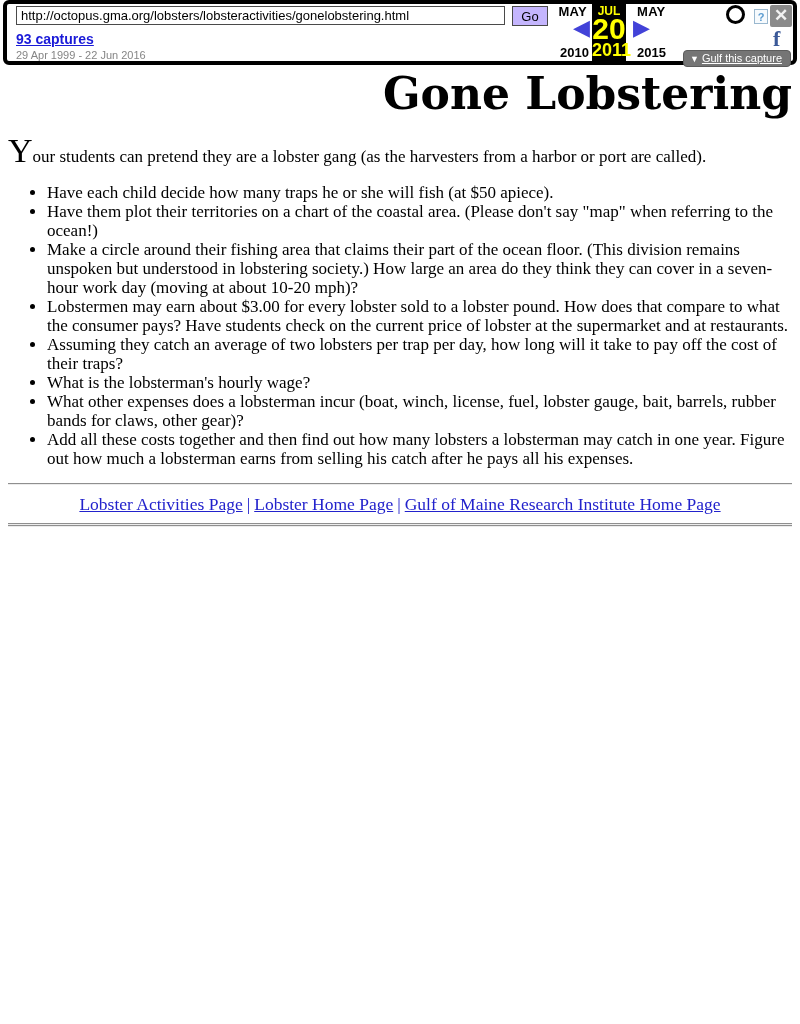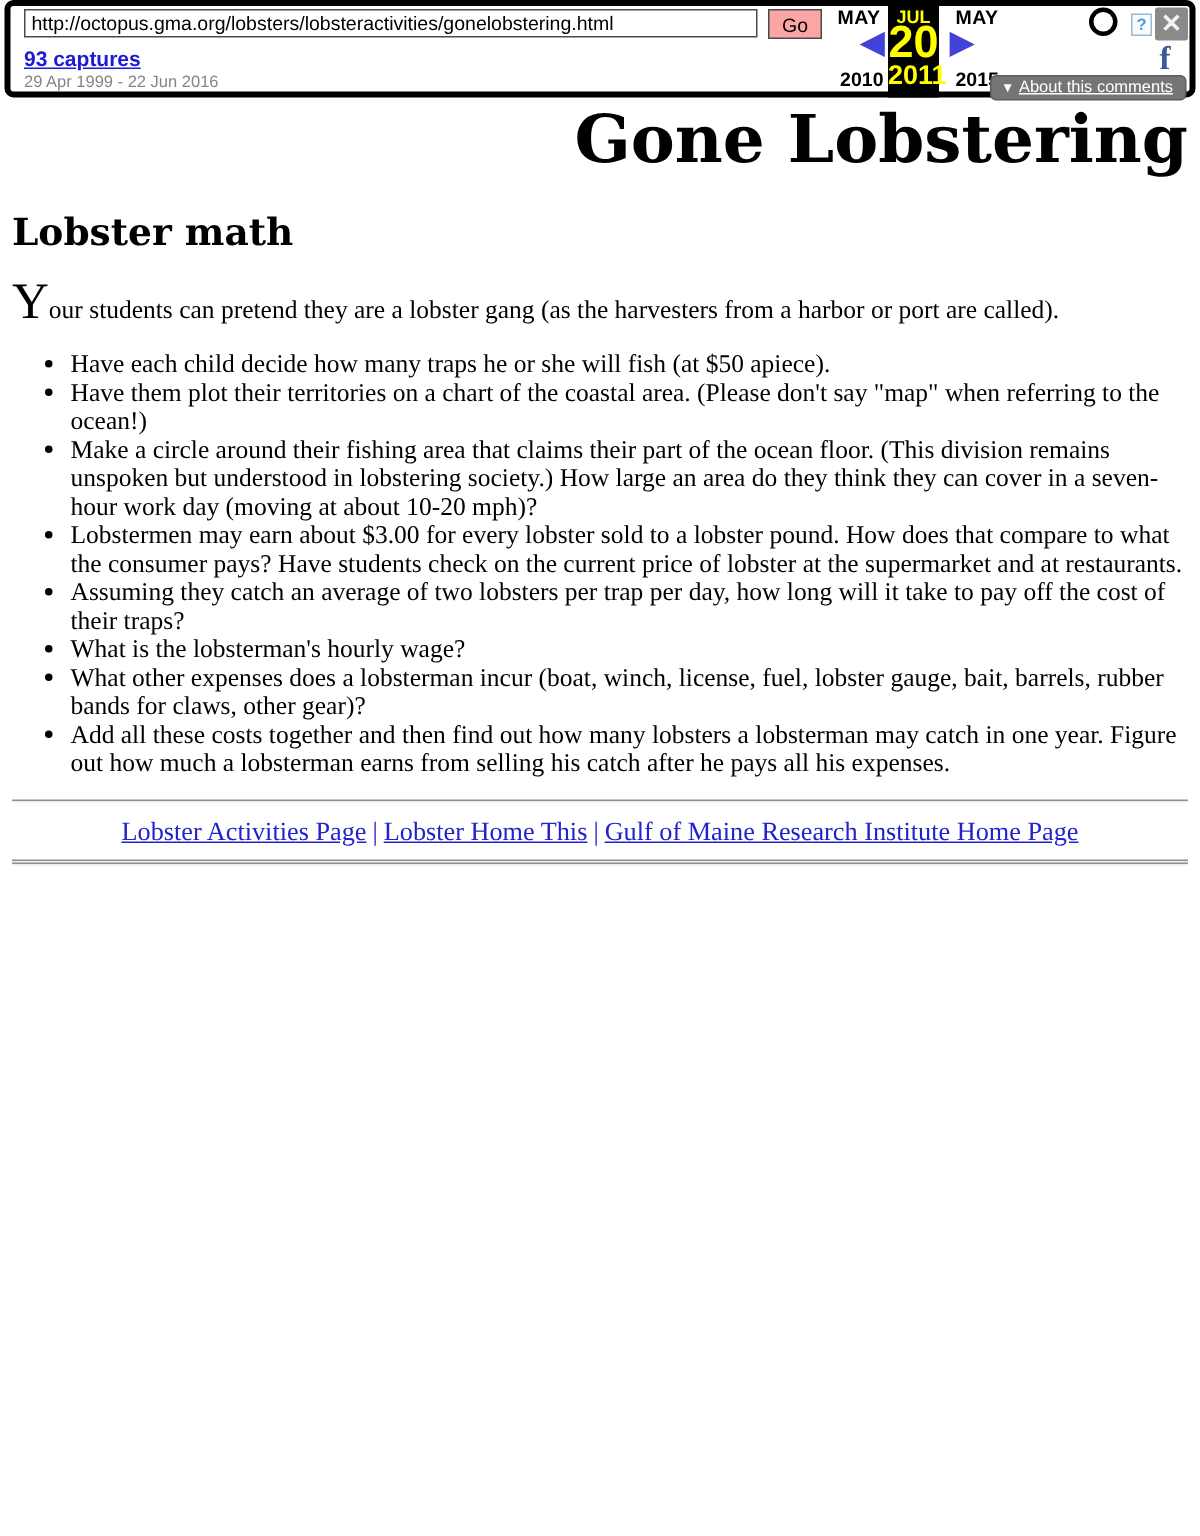--- a/index.html
+++ b/index.html
@@ -26,21 +26,21 @@
     position: absolute; left: 9px; top: 2px;
     width: 489px; height: 19px;
     border: 1px solid #4a4a4a;
     font-family: "Liberation Sans", sans-serif;
     font-size: 13px; padding: 0 4px; color: #000;
     background: #fff;
   }
   .wb-go {
     position: absolute; left: 505px; top: 2px;
     width: 36px; height: 20px;
-    border: 1px solid #4a4a4a; background: #fca5a5;
+    border: 1px solid #4a4a4a; background: #c4b5fd;
     font-family: "Liberation Sans", sans-serif;
     font-size: 13px; color: #000; padding: 0;
     cursor: pointer;
   }
   .wb-captures {
     position: absolute; left: 9px; top: 27px;
     font-size: 14px; font-weight: bold;
     color: #1a1ad8; text-decoration: underline;
   }
   .wb-range {
@@ -189,45 +189,44 @@
     <a class="wb-arrow" href="#">▶</a>
     <a class="wb-year" href="#">2015</a>
   </div>
 
   <div class="wb-circle"></div>
   <div class="wb-help">?</div>
   <div class="wb-close">✕</div>
   <a class="wb-fb" href="#">f</a>
 
   <button class="wb-about">
-    <span class="arr">▼</span><span class="lbl">About this comments</span>
+    <span class="arr">▼</span><span class="lbl">Gulf this capture</span>
   </button>
 </div>
 
 <div id="content">
   <h1 class="page-title">Gone Lobstering</h1>
 
-  <h2 class="section-heading">Lobster math</h2>
 
   <p class="intro"><span class="initial-cap">Y</span><span>our students can pretend they are a lobster gang (as the harvesters from a harbor or port are called).</span></p>
 
   <ul class="activity-list">
     <li>Have each child decide how many traps he or she will fish (at $50 apiece).</li>
     <li>Have them plot their territories on a chart of the coastal area. (Please don't say "map" when referring to the ocean!)</li>
     <li>Make a circle around their fishing area that claims their part of the ocean floor. (This division remains unspoken but understood in lobstering society.) How large an area do they think they can cover in a seven-hour work day (moving at about 10-20 mph)?</li>
     <li>Lobstermen may earn about $3.00 for every lobster sold to a lobster pound. How does that compare to what the consumer pays? Have students check on the current price of lobster at the supermarket and at restaurants.</li>
     <li>Assuming they catch an average of two lobsters per trap per day, how long will it take to pay off the cost of their traps?</li>
     <li>What is the lobsterman's hourly wage?</li>
     <li>What other expenses does a lobsterman incur (boat, winch, license, fuel, lobster gauge, bait, barrels, rubber bands for claws, other gear)?</li>
     <li>Add all these costs together and then find out how many lobsters a lobsterman may catch in one year. Figure out how much a lobsterman earns from selling his catch after he pays all his expenses.</li>
   </ul>
 
   <hr class="rule">
 
   <div class="footer-links">
-    <a class="doc-link" href="#">Lobster Activities Page</a><span class="sep">|</span><a class="doc-link" href="#">Lobster Home This</a><span class="sep">|</span><a class="doc-link" href="#">Gulf of Maine Research Institute Home Page</a>
+    <a class="doc-link" href="#">Lobster Activities Page</a><span class="sep">|</span><a class="doc-link" href="#">Lobster Home Page</a><span class="sep">|</span><a class="doc-link" href="#">Gulf of Maine Research Institute Home Page</a>
   </div>
 
   <hr class="rule" style="margin-top:0;">
 
 
   <hr class="rule" style="margin-top:0;">
 </div>
 
 </body></html>

